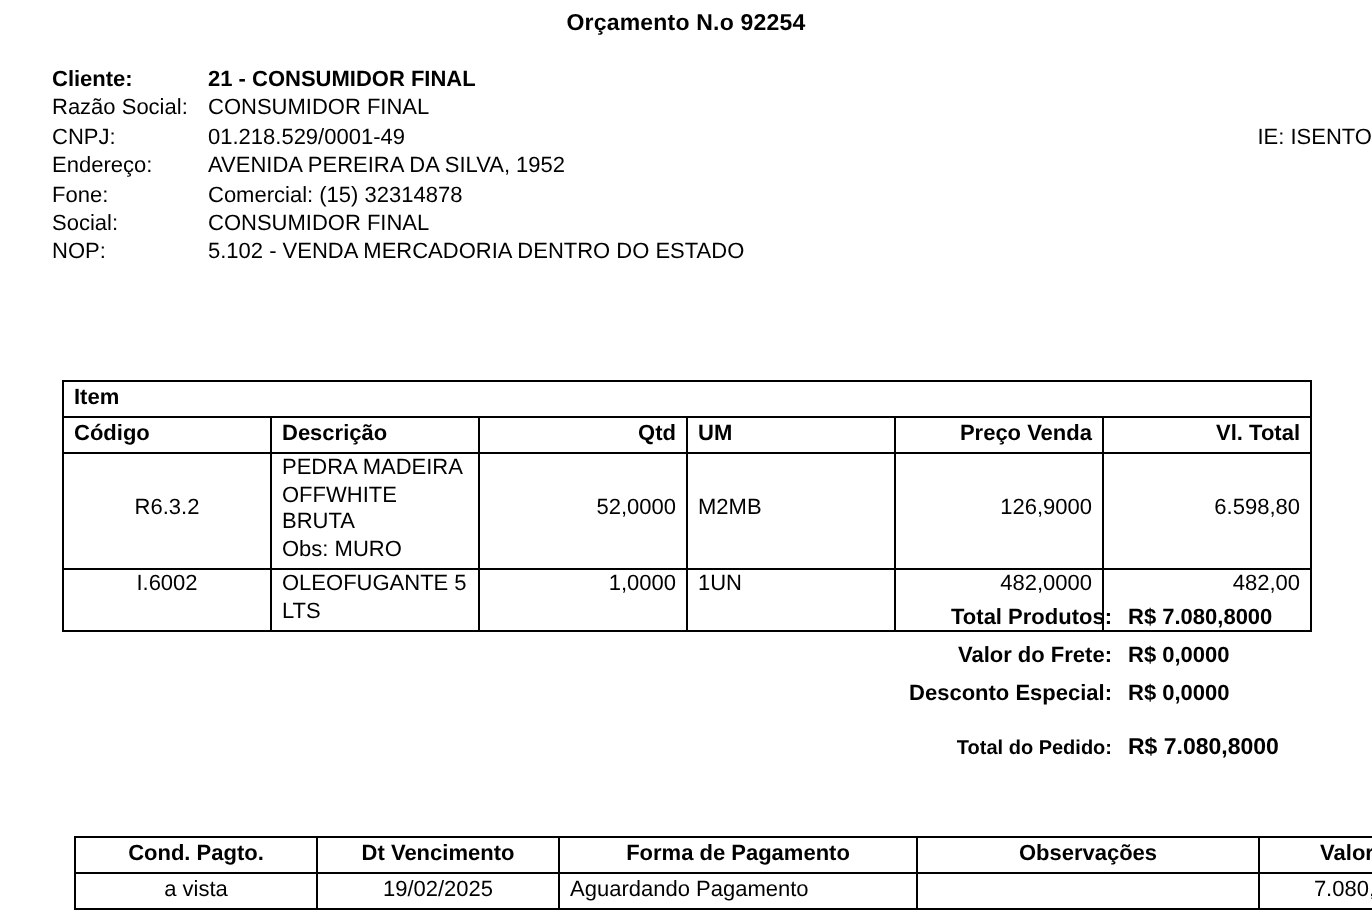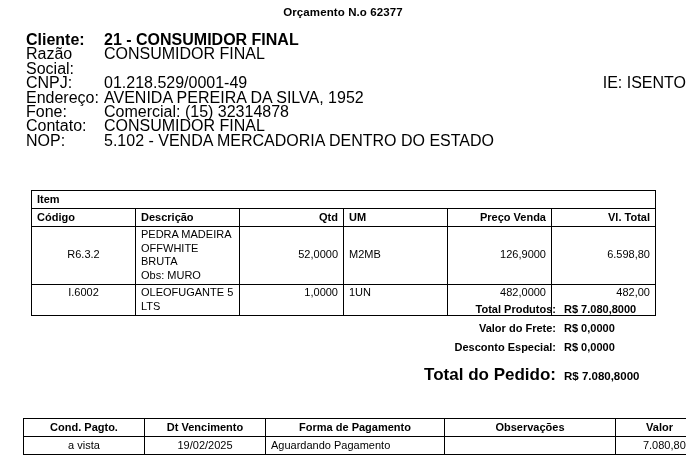--- a/index.html
+++ b/index.html
@@ -23,21 +23,21 @@
     font-weight: bold;
     font-size: 11.5px;
     padding-top: 6px;
     letter-spacing: 0.1px;
   }
 
   
   .header-block {
     margin-top: 15px;
     margin-left: 26px;
-    font-size: 16px;
+    font-size: 11px;
   }
   .hdr-row {
     display: flex;
     align-items: baseline;
     line-height: 14.4px;
   }
   .hdr-label {
     width: 78px;
     flex: 0 0 78px;
     font-weight: bold;
@@ -131,30 +131,30 @@
   .tot-value {
     font-weight: bold;
     width: 92px;
     text-align: left;
     white-space: nowrap;
   }
   .tot-row.grand {
     margin-top: 8px;
   }
   .tot-row.grand .tot-label {
-    font-size: 17px;
+    font-size: 10px;
   }
   .tot-row.grand .tot-value {
     font-size: 11.5px;
   }
 
   
   .pay-wrap {
     position: absolute;
-    left: 23px;
+    left: 37px;
     top: 418px;
     width: 625px;
   }
   table.pay {
     border-collapse: collapse;
     width: 100%;
     font-size: 11px;
     table-layout: fixed;
   }
   table.pay th, table.pay td {
@@ -175,21 +175,21 @@
 
   td.p-cond { text-align: center; }
   td.p-dtv  { text-align: center; }
   td.p-forma{ text-align: left; }
   td.p-obs  { text-align: left; }
   td.p-val  { text-align: right; }
 </style>
 </head>
 <body>
 
-<div class="doc-title">Orçamento N.o 62377</div>
+<div class="doc-title">Orçamento N.o 92254</div>
 
 <div class="header-block">
   <div class="hdr-row">
     <span class="hdr-label">Cliente:</span>
     <span class="hdr-value bold">21 - CONSUMIDOR FINAL</span>
   </div>
   <div class="hdr-row">
     <span class="hdr-label normal">Razão Social:</span>
     <span class="hdr-value">CONSUMIDOR FINAL</span>
   </div>
@@ -200,21 +200,21 @@
   </div>
   <div class="hdr-row">
     <span class="hdr-label normal">Endereço:</span>
     <span class="hdr-value">AVENIDA PEREIRA DA SILVA, 1952</span>
   </div>
   <div class="hdr-row">
     <span class="hdr-label normal">Fone:</span>
     <span class="hdr-value">Comercial: (15) 32314878</span>
   </div>
   <div class="hdr-row">
-    <span class="hdr-label normal">Contato:</span>
+    <span class="hdr-label normal">Social:</span>
     <span class="hdr-value">CONSUMIDOR FINAL</span>
   </div>
   <div class="hdr-row">
     <span class="hdr-label normal">NOP:</span>
     <span class="hdr-value">5.102 - VENDA MERCADORIA DENTRO DO ESTADO</span>
   </div>
 </div>
 
 <div class="items-wrap">
   <table class="items">

